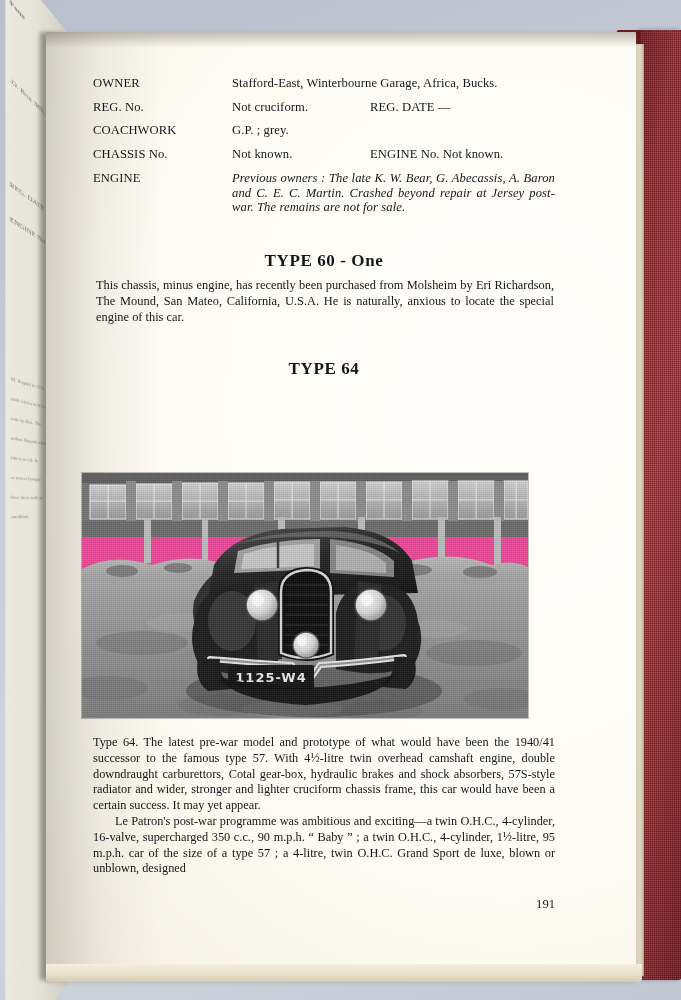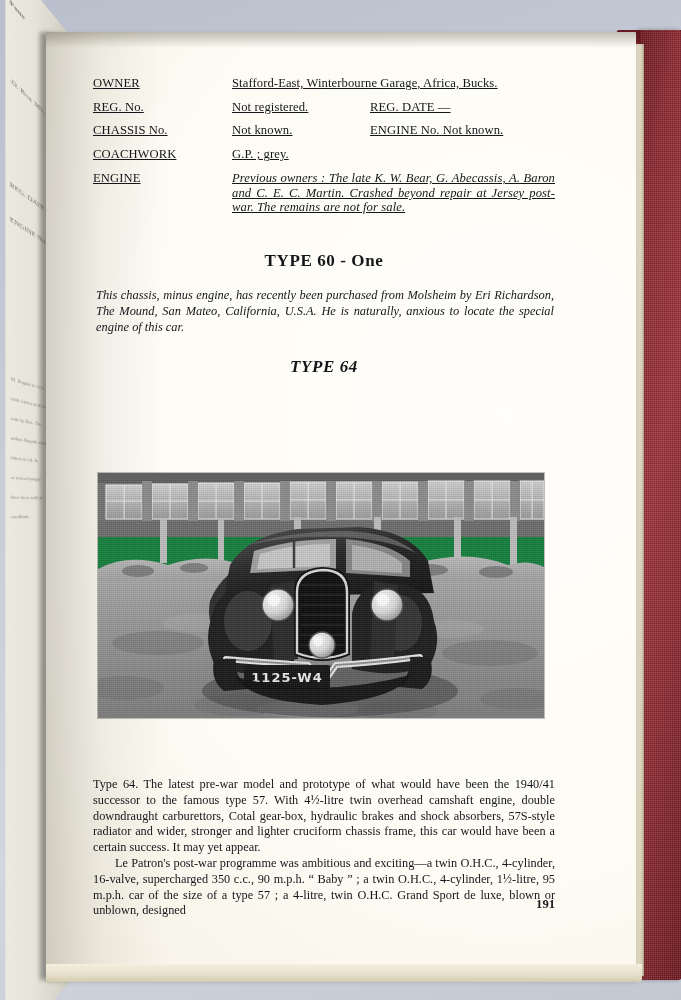--- a/index.html
+++ b/index.html
@@ -93,71 +93,69 @@
     background:linear-gradient(90deg,rgba(0,0,0,.38) 0%,rgba(0,0,0,.10) 60%,rgba(0,0,0,0) 100%);
     filter:blur(2px);
   }
 
   
   .content{
     position:absolute;left:93px;top:58px;width:462px;height:860px;
     color:#15161a;
   }
 
-  table.spec{border-collapse:collapse;width:462px;text-decoration:underline;}
+  table.spec{border-collapse:collapse;width:462px;}
   table.spec td{
     vertical-align:top;padding:0 0 9px 0;
     font-size:12.6px;line-height:1.17;letter-spacing:.1px;
   }
   td.lbl{width:139px;white-space:nowrap;}
   td.val{width:138px;}
   td.val2{width:185px;white-space:nowrap;}
   td.wide{width:323px;}
   td.hist{width:323px;font-style:italic;text-align:justify;margin-left:48px;}
 
   .t60{
     text-align:center;font-weight:bold;font-size:17px;letter-spacing:.6px;
-    margin:27px 0 17px 0;
+    margin:27px 0 7px 0;
   }
   .t60-note{
-    font-style:italic;font-size:12.4px;line-height:1.27;text-align:justify;
+    font-size:12.4px;line-height:1.27;text-align:justify;
     margin:0 0 0 3px;width:458px;
   }
   .t64{
     text-align:center;font-weight:bold;font-size:17px;letter-spacing:.6px;
-    margin:22px 0 0 0;
-    font-style:italic;
+    margin:34px 0 0 0;
   }
 
   
   .photo{
-    position:absolute;left:98px;top:455px;width:446px;height:245px;
-    overflow:hidden;background:#15803d;
+    position:absolute;left:82px;top:455px;width:446px;height:245px;
+    overflow:hidden;background:#ec4899;
     box-shadow:0 0 0 1px rgba(0,0,0,.25);
   }
   .photo svg{display:block;width:446px;height:245px;}
   .grain{
     position:absolute;inset:0;pointer-events:none;opacity:.30;
     background-image:
       repeating-linear-gradient(0deg,rgba(255,255,255,.16) 0 1px,rgba(0,0,0,.16) 1px 2px),
       repeating-linear-gradient(90deg,rgba(255,255,255,.10) 0 1px,rgba(0,0,0,.12) 1px 2px);
   }
 
   .caption{
     position:absolute;left:93px;top:717px;width:462px;
     font-size:12.3px;line-height:1.285;text-align:justify;
     color:#15161a;
-    margin-top:42px;
   }
   .caption p{margin:0;}
   .caption p.ind{text-indent:22px;}
 
   .folio{
     position:absolute;left:0;top:879px;width:555px;text-align:right;
-    font-size:12.6px;font-weight:bold;color:#1a1b1f;
+    font-size:12.6px;font-weight:normal;color:#1a1b1f;
   }
 </style>
 </head>
 <body>
 
 <div class="backdrop"></div>
 
 <div class="book">
 
   <div class="cover-top"></div>
@@ -188,32 +186,32 @@
   <div class="content">
 
     <table class="spec">
       <tbody>
           <tr>
         <td class="lbl">OWNER</td>
         <td class="wide" colspan="2">Stafford-East, Winterbourne Garage, Africa, Bucks.</td>
       </tr>
       <tr>
         <td class="lbl">REG. No.</td>
-        <td class="val">Not registered.</td>
+        <td class="val">Not cruciform.</td>
         <td class="val2">REG. DATE —</td>
+      </tr>
+      <tr>
+        <td class="lbl">COACHWORK</td>
+        <td class="val">G.P. ; grey.</td>
+        <td class="val2"></td>
       </tr>
       <tr>
         <td class="lbl">CHASSIS No.</td>
         <td class="val">Not known.</td>
         <td class="val2">ENGINE No. Not known.</td>
-      </tr>
-      <tr>
-        <td class="lbl">COACHWORK</td>
-        <td class="val">G.P. ; grey.</td>
-        <td class="val2"></td>
       </tr>
       <tr>
         <td class="lbl">ENGINE</td>
         <td class="hist" colspan="2">Previous owners : The late K. W. Bear, G. Abecassis, A. Baron and C. E. C. Martin.  Crashed beyond repair at Jersey post-war.  The remains are not for sale.</td>
       </tr>
     </tbody>
       </table>
 
     <div class="t60">TYPE 60 - One</div>
     <div class="t60-note">This chassis, minus engine, has recently been purchased from Molsheim by Eri Richardson, The Mound, San Mateo, California, U.S.A.  He is naturally, anxious to locate the special engine of this car.</div>

